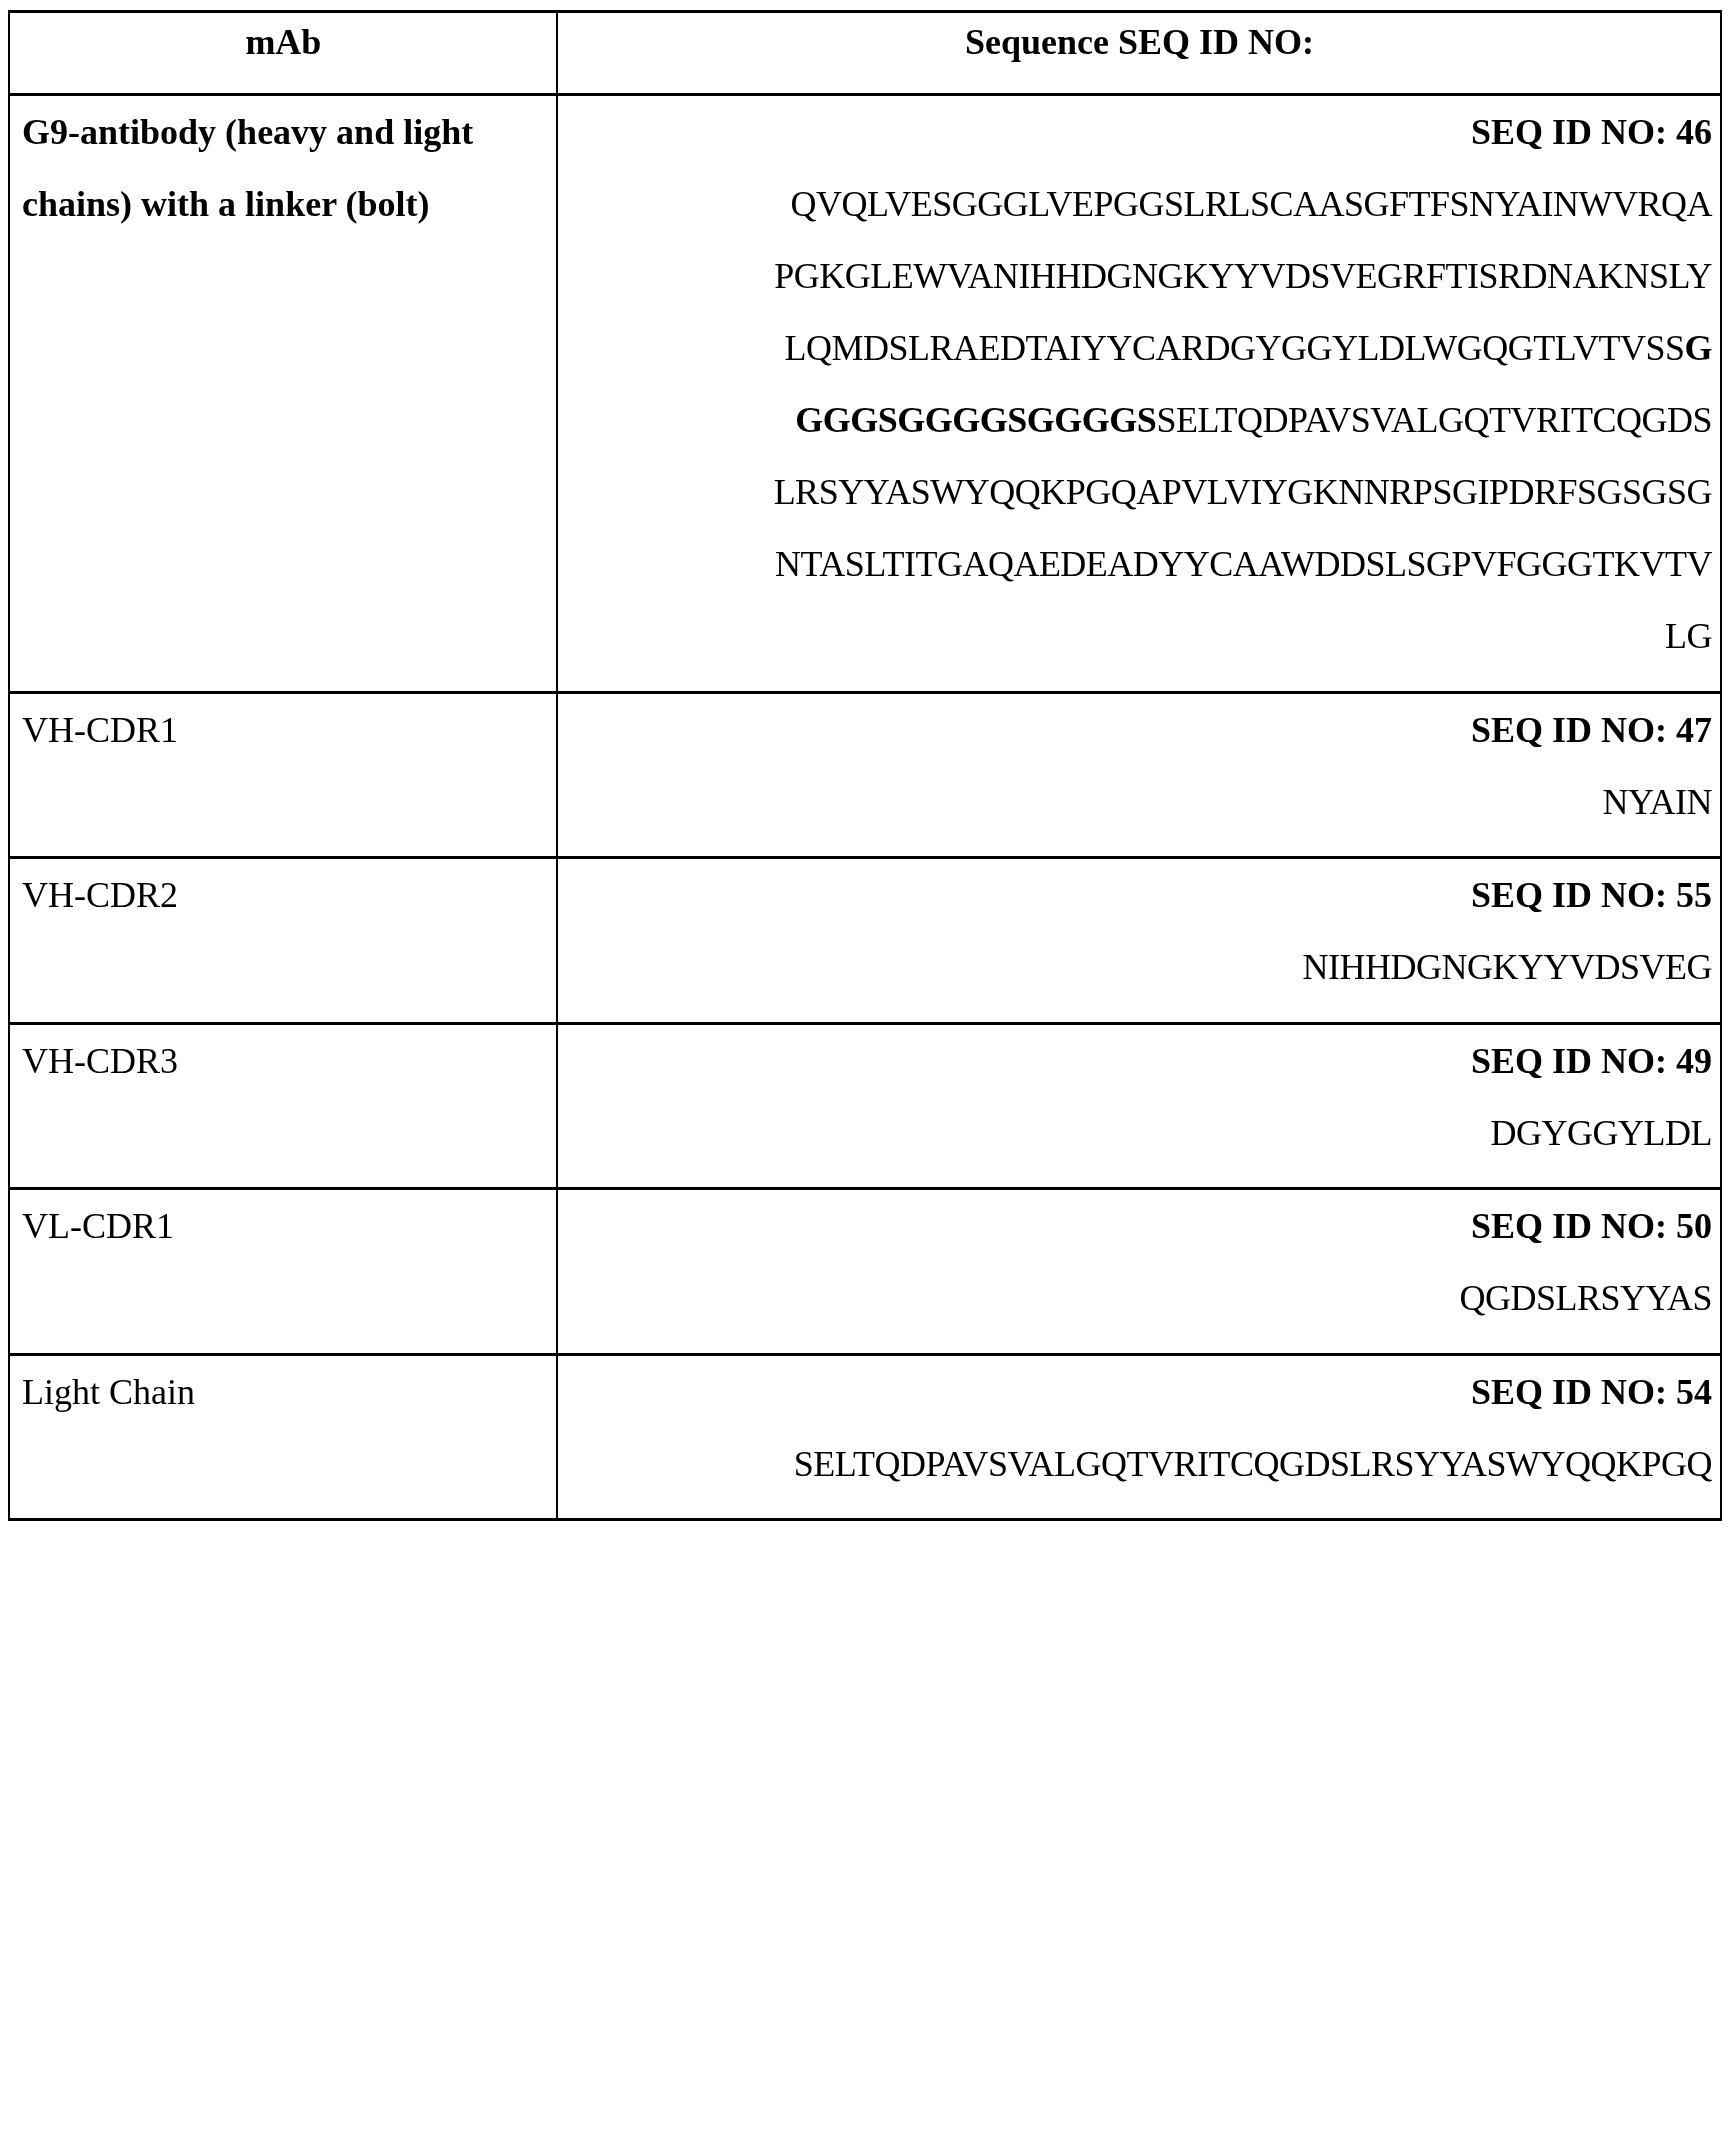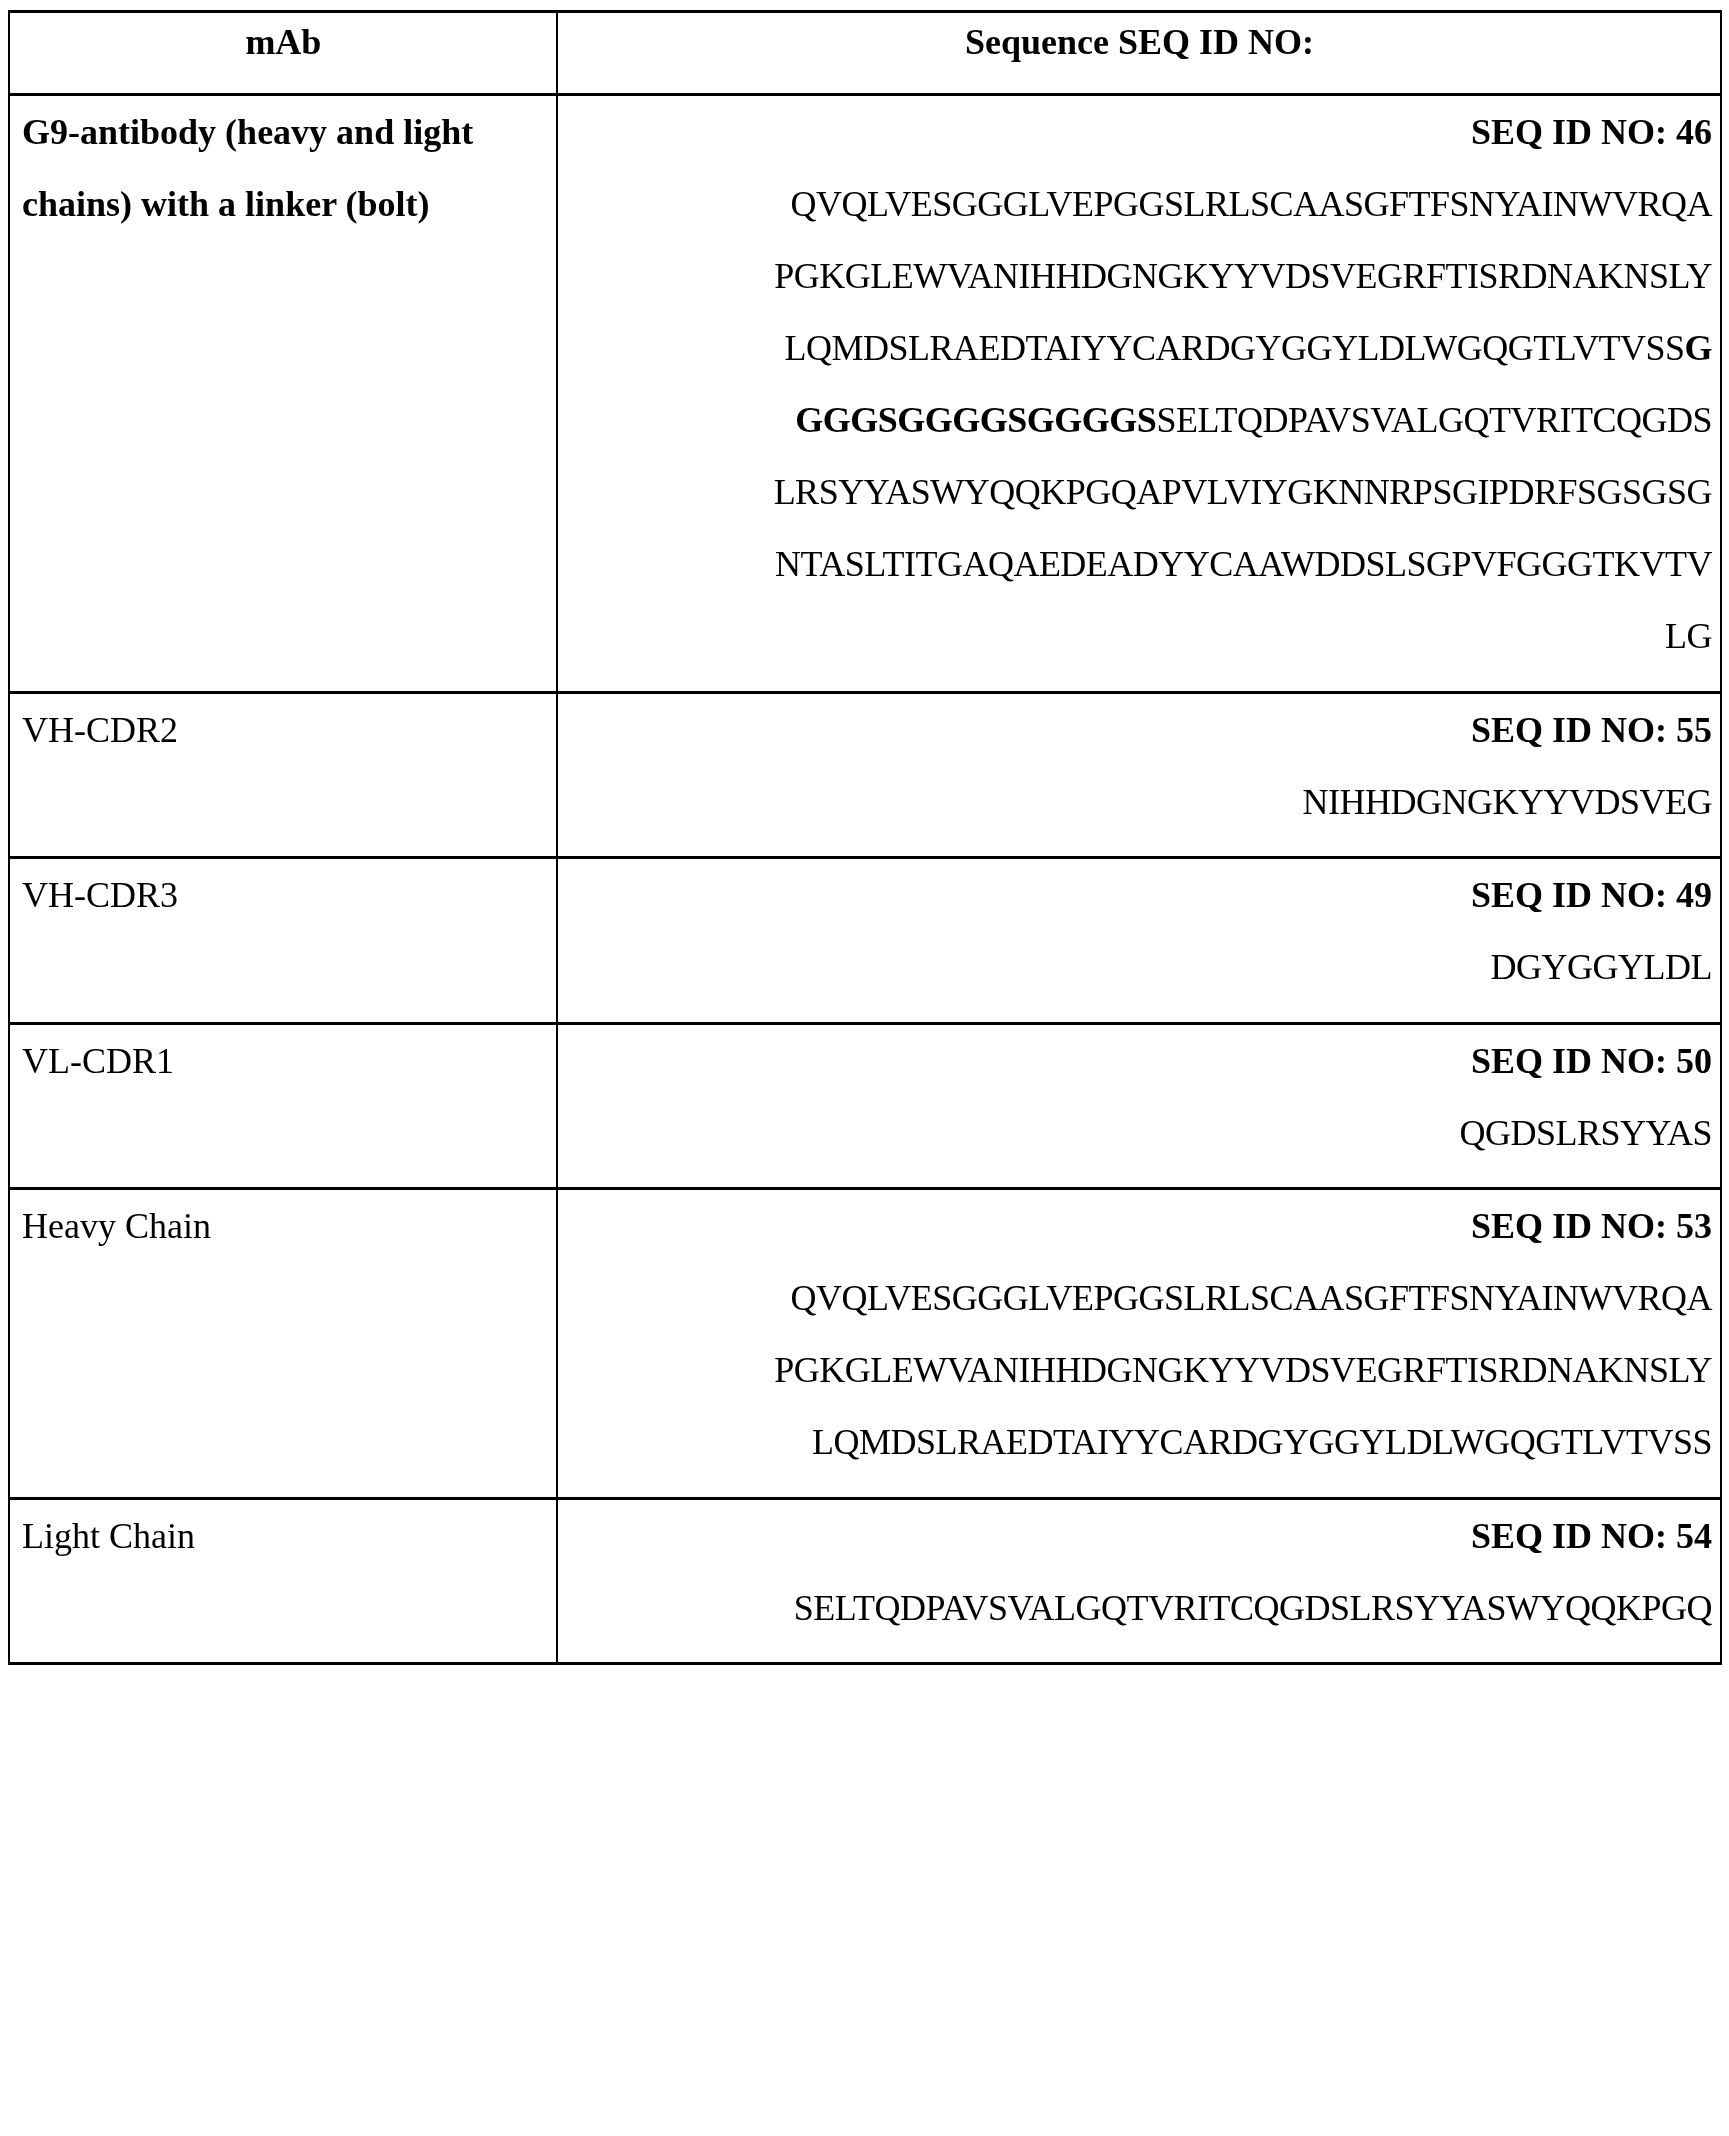--- a/index.html
+++ b/index.html
@@ -80,20 +80,27 @@
         <span class="seq-line"><span>QVQLVESGGGLVEPGGSLRLSCAASGFTFSNYAINWVRQA</span></span>
         <span class="seq-line"><span>PGKGLEWVANIHHDGNGKYYVDSVEGRFTISRDNAKNSLY</span></span>
         <span class="seq-line"><span>LQMDSLRAEDTAIYYCARDGYGGYLDLWGQGTLVTVSS</span><span class="bold-frag">G</span></span>
         <span class="seq-line"><span class="bold-frag">GGGSGGGGSGGGGS</span><span>SELTQDPAVSVALGQTVRITCQGDS</span></span>
         <span class="seq-line"><span>LRSYYASWYQQKPGQAPVLVIYGKNNRPSGIPDRFSGSGSG</span></span>
         <span class="seq-line"><span>NTASLTITGAQAEDEADYYCAAWDDSLSGPVFGGGTKVTV</span></span>
         <span class="seq-line"><span>LG</span></span>
       </td>
     </tr>
 
+    <tr>
+      <td class="label">VH-CDR1</td>
+      <td class="seq">
+        <span class="seq-id">SEQ ID NO: 47</span>
+        <span class="seq-line">NYAIN</span>
+      </td>
+    </tr>
 
     <tr>
       <td class="label">VH-CDR2</td>
       <td class="seq">
         <span class="seq-id">SEQ ID NO: 55</span>
         <span class="seq-line">NIHHDGNGKYYVDSVEG</span>
       </td>
     </tr>
 
     <tr>
@@ -107,29 +114,20 @@
     <tr>
       <td class="label">VL-CDR1</td>
       <td class="seq">
         <span class="seq-id">SEQ ID NO: 50</span>
         <span class="seq-line">QGDSLRSYYAS</span>
       </td>
     </tr>
 
 
 
-    <tr>
-      <td class="label">Heavy Chain</td>
-      <td class="seq">
-        <span class="seq-id">SEQ ID NO: 53</span>
-        <span class="seq-line">QVQLVESGGGLVEPGGSLRLSCAASGFTFSNYAINWVRQA</span>
-        <span class="seq-line">PGKGLEWVANIHHDGNGKYYVDSVEGRFTISRDNAKNSLY</span>
-        <span class="seq-line">LQMDSLRAEDTAIYYCARDGYGGYLDLWGQGTLVTVSS</span>
-      </td>
-    </tr>
 
     <tr>
       <td class="label">Light Chain</td>
       <td class="seq">
         <span class="seq-id">SEQ ID NO: 54</span>
         <span class="seq-line">SELTQDPAVSVALGQTVRITCQGDSLRSYYASWYQQKPGQ</span>
 
       </td>
     </tr>
   </tbody>

